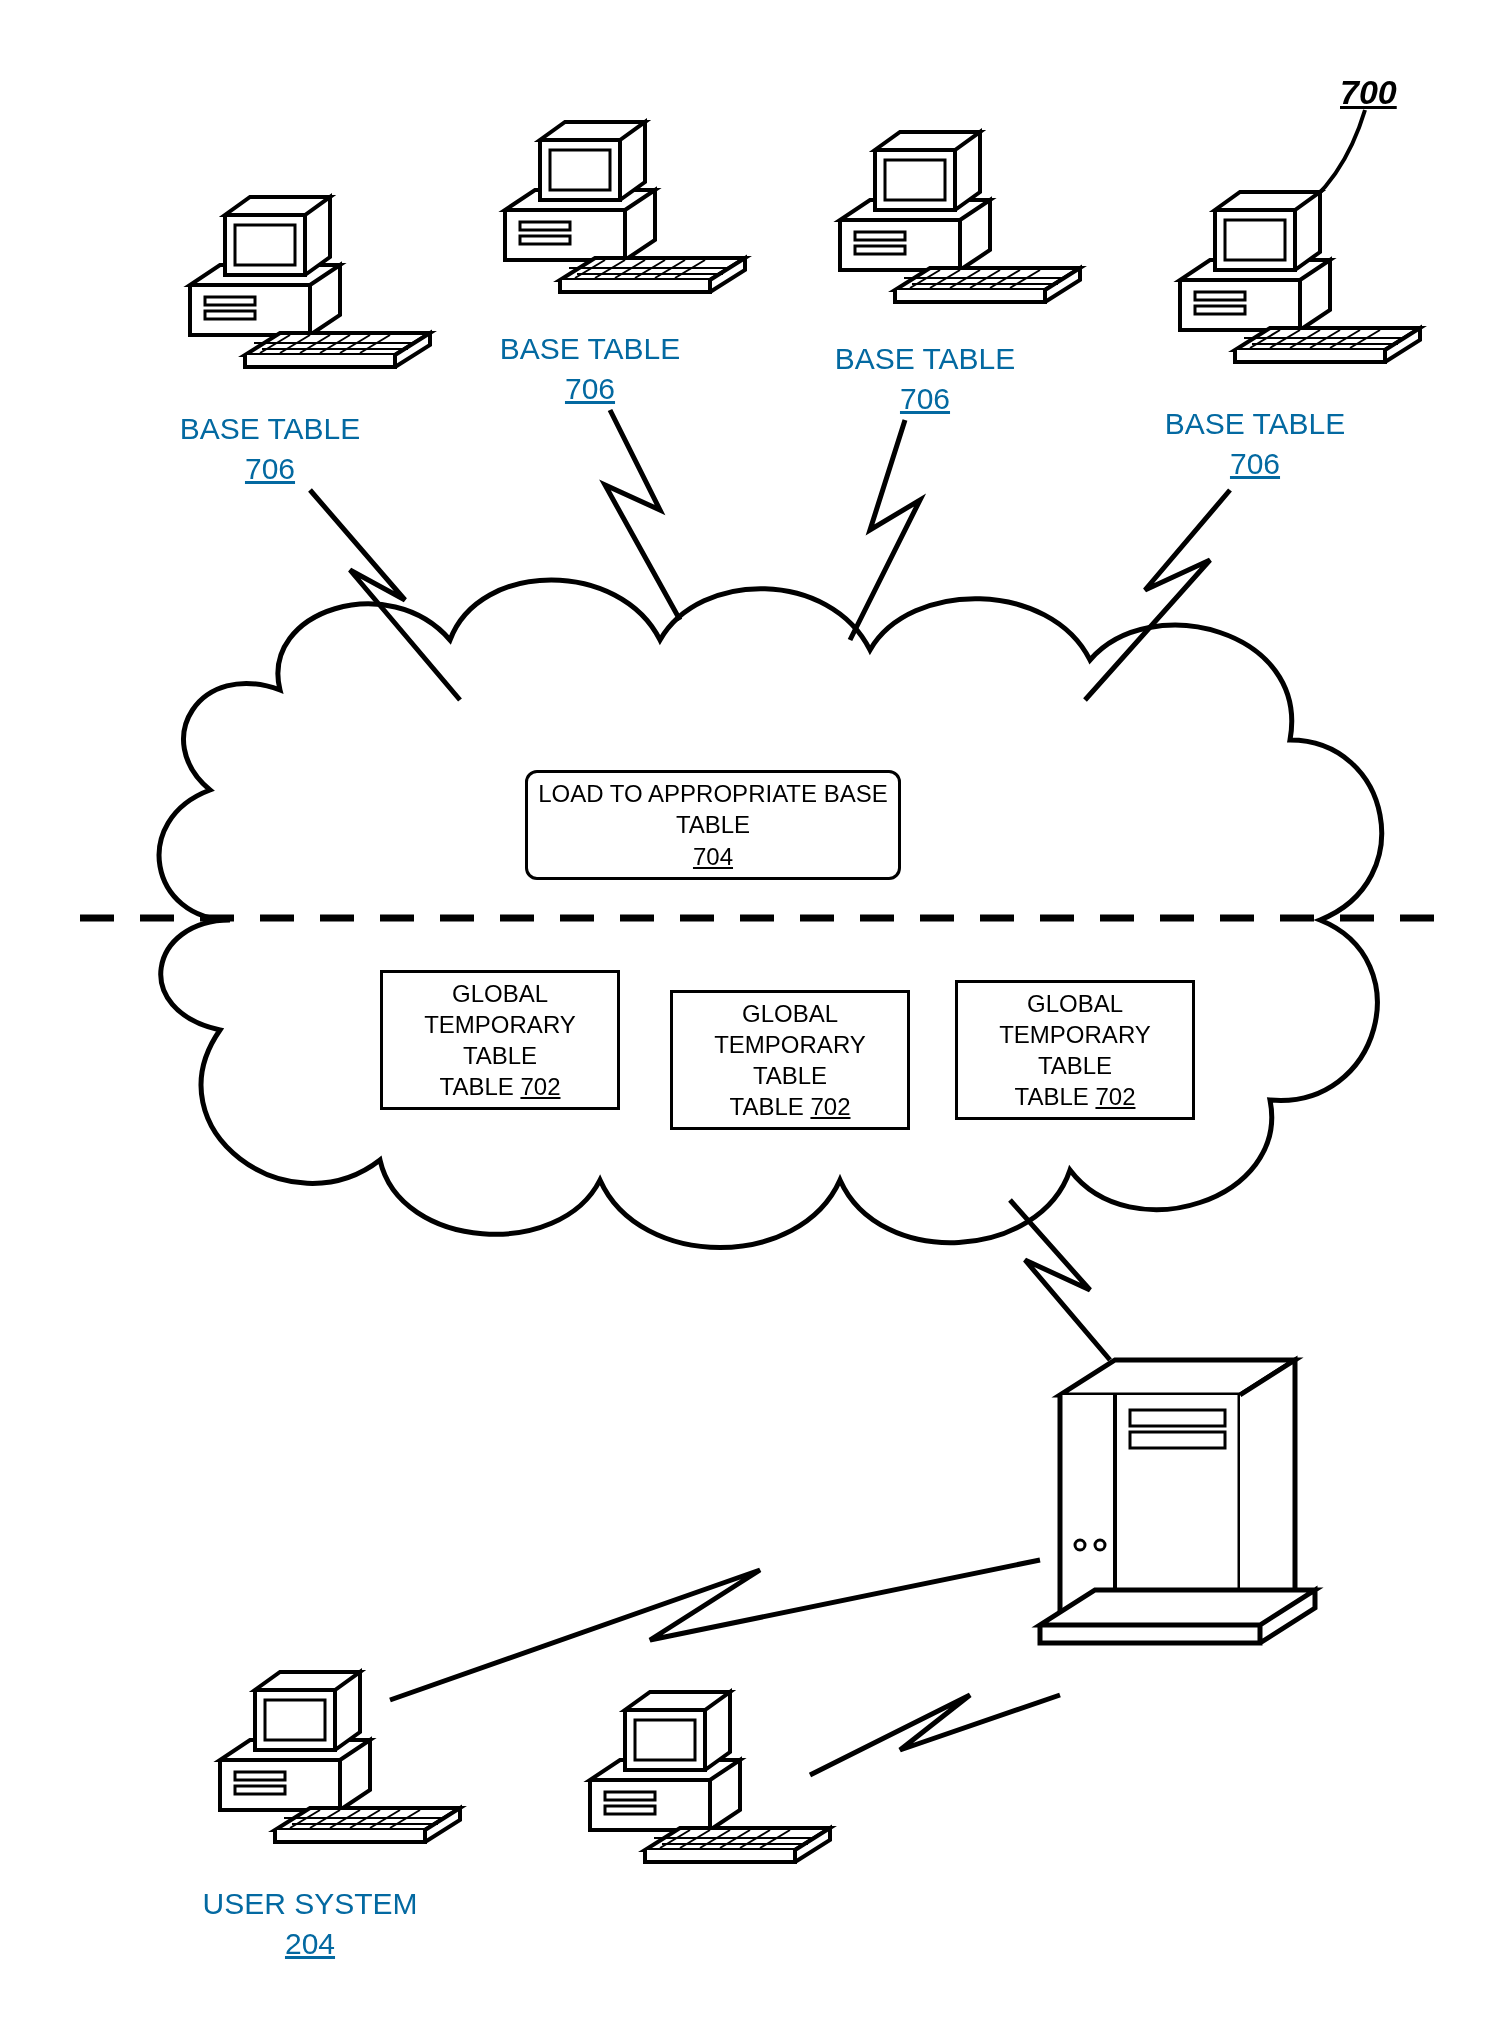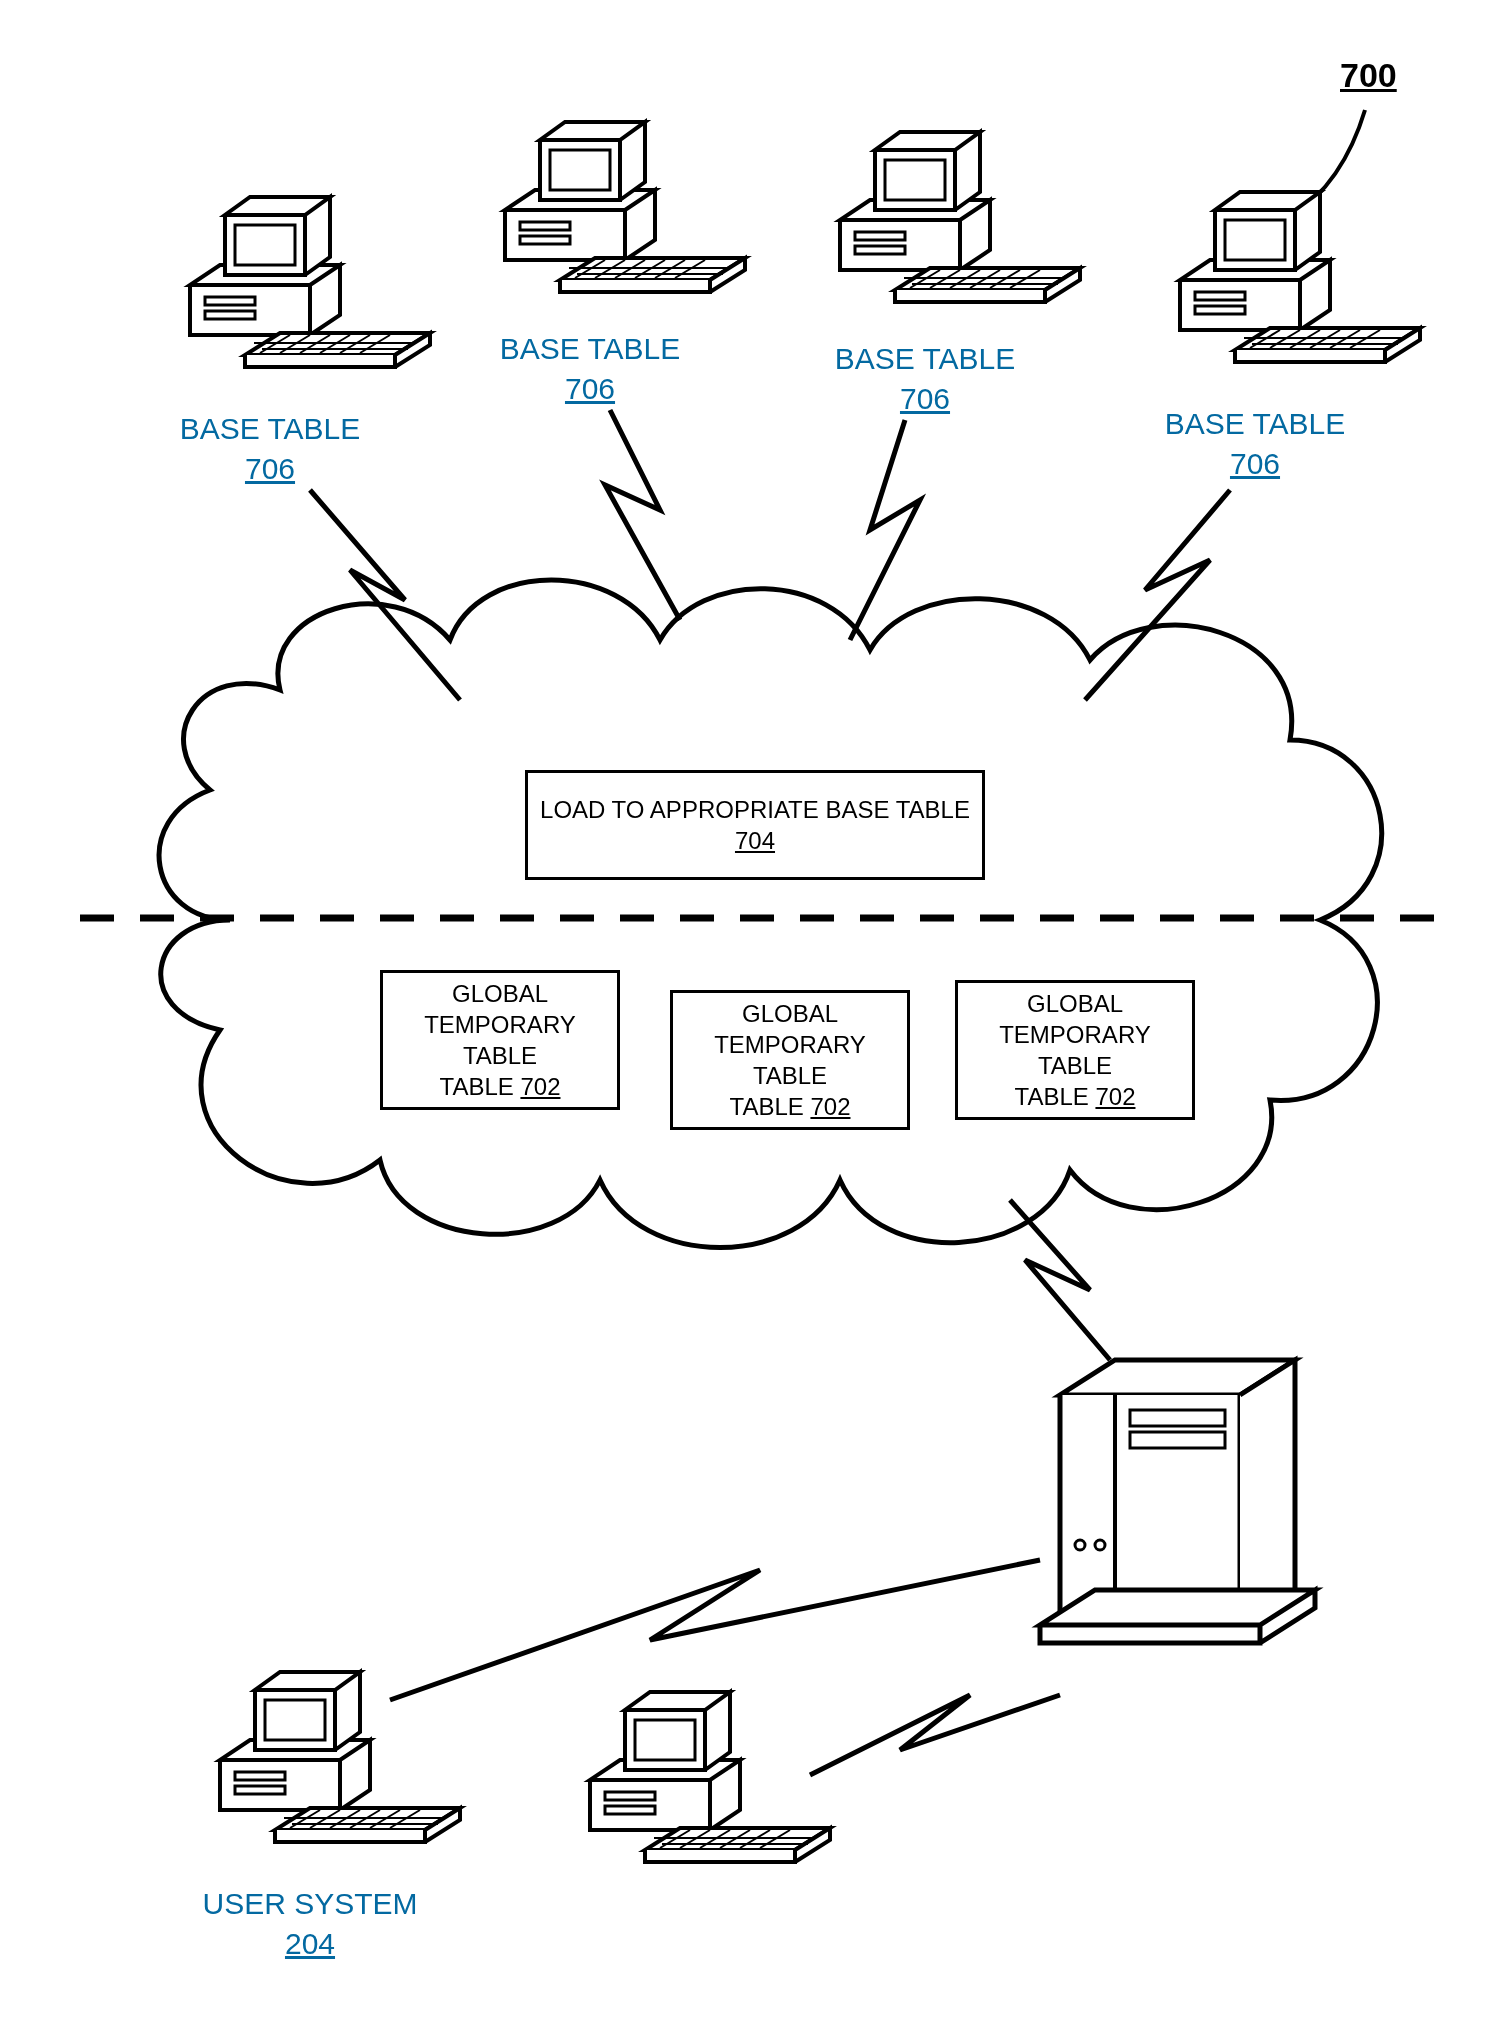--- a/index.html
+++ b/index.html
@@ -56,21 +56,21 @@
   }
   .box .ref {
     text-decoration: underline;
   }
 </style>
 </head>
 <body>
 
 <div class="canvas">
 
-  <div class="fig-ref" style="left:1340px; top:56px;">700</div>
+  <div class="fig-ref" style="left:1340px; top:73px;font-style:italic;">700</div>
   <svg class="full">
     <path d="M 1365 110 C 1350 160, 1325 195, 1290 218" fill="none" stroke="#000" stroke-width="4"></path>
     <path d="M 1290 218 l 24 -2 l -14 -18 z" fill="#000"></path>
   </svg>
 
   <svg class="full">
     <path d="
       M 230 920
       C 150 920, 130 820, 210 790
       C 150 740, 200 660, 280 690
@@ -85,21 +85,21 @@
       C 1040 1260, 880 1270, 840 1180
       C 800 1270, 640 1270, 600 1180
       C 560 1260, 400 1250, 380 1160
       C 290 1230, 150 1130, 220 1030
       C 130 1010, 150 920, 230 920
       Z" fill="#fff" stroke="#000" stroke-width="5"></path>
 
     <line x1="80" y1="918" x2="1440" y2="918" stroke="#000" stroke-width="7" stroke-dasharray="34 26"></line>
   </svg>
 
-  <div class="box" style="left:525px; top:770px; width:460px; height:110px;">
+  <div class="box" style="left:525px; top:770px; width:376px; height:110px;border-radius:12px;">
     <span>LOAD TO APPROPRIATE BASE TABLE</span>
     <span class="ref">704</span>
   </div>
 
   <div class="box" style="left:380px; top:970px; width:240px; height:140px;">
     <span>GLOBAL TEMPORARY TABLE</span>
     <span>TABLE <span class="ref">702</span></span>
   </div>
   <div class="box" style="left:670px; top:990px; width:240px; height:140px;">
     <span>GLOBAL TEMPORARY TABLE</span>

